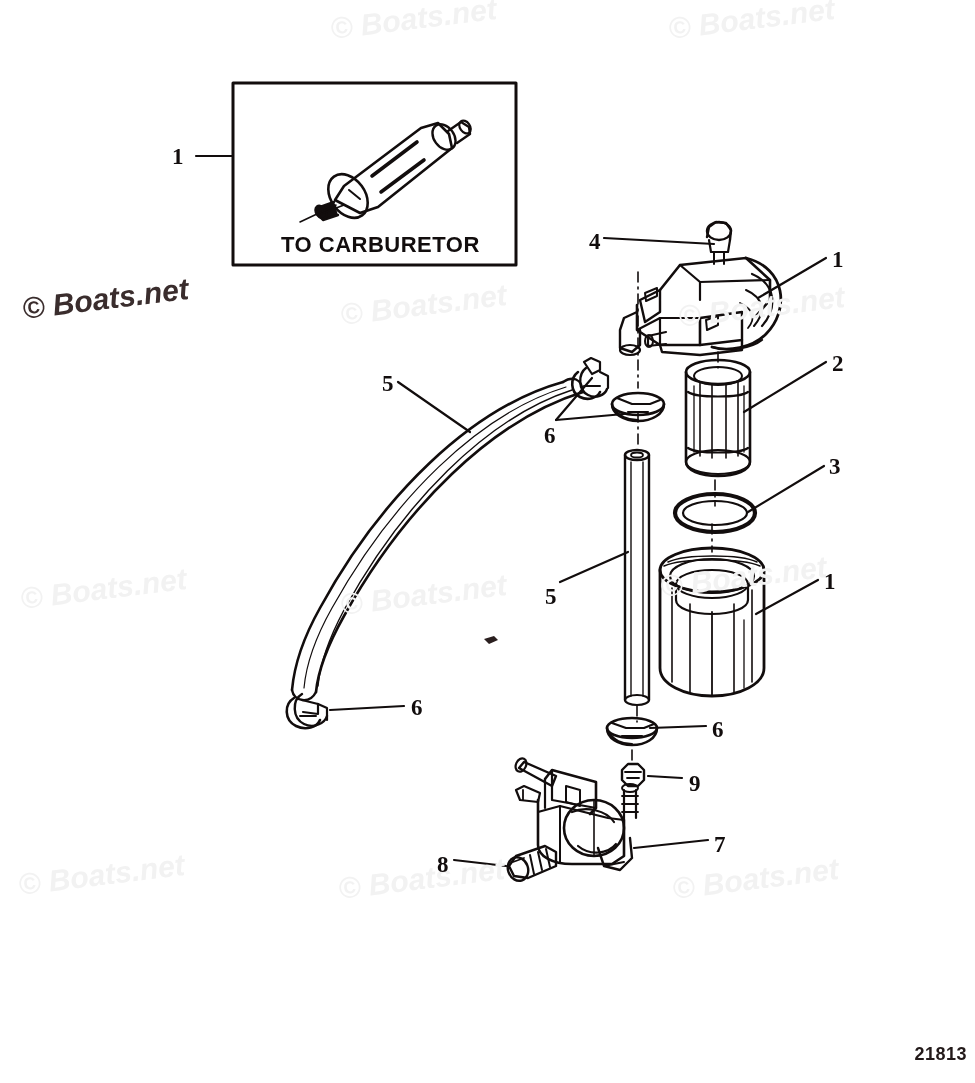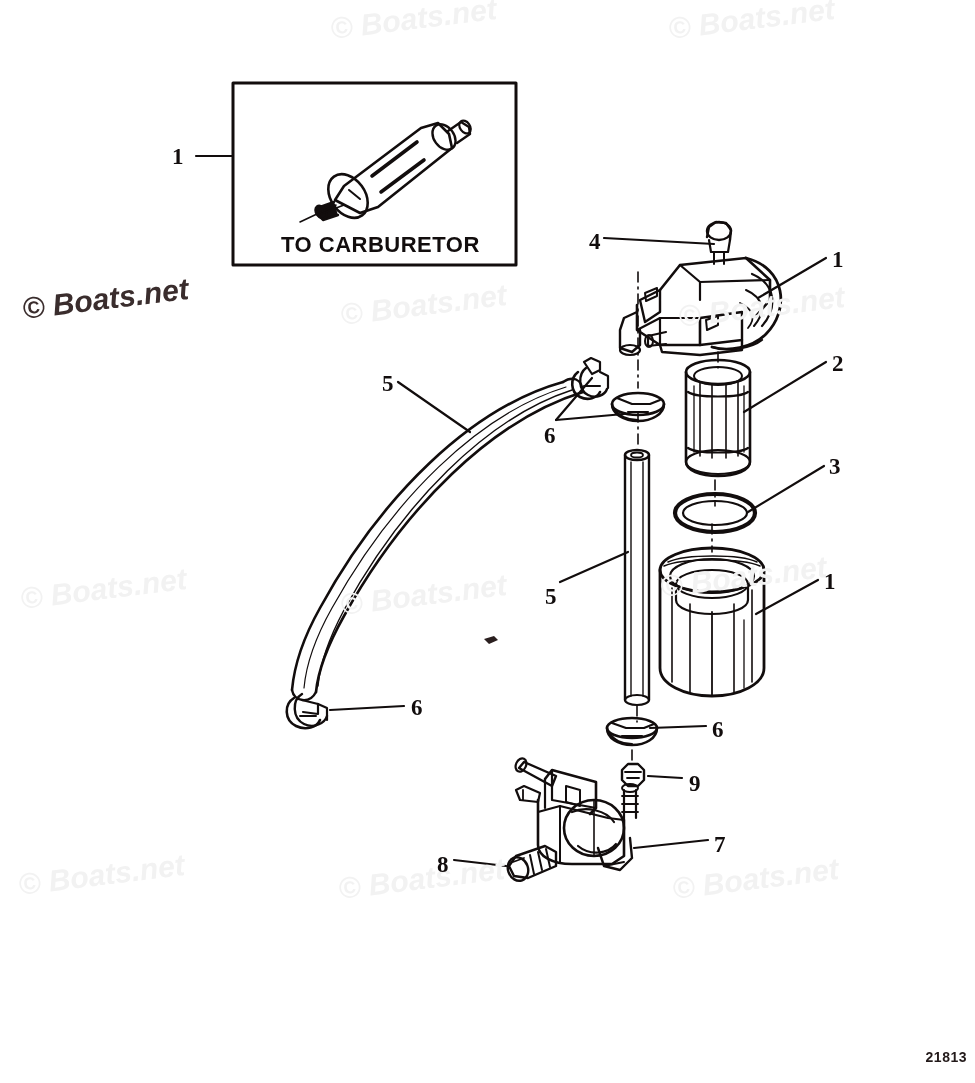--- a/index.html
+++ b/index.html
@@ -43,21 +43,21 @@
     color: #3a2d2d;
     font-size: 30px;
     transform: rotate(-7deg);
   }
   .drawing-no {
     position: absolute;
     right: 8px;
     bottom: 18px;
     font-family: "Liberation Sans", sans-serif;
     font-weight: bold;
-    font-size: 14px;
+    font-size: 18px;
     color: #231a1a;
     letter-spacing: 0.5px;
   }
   .callout {
     position: absolute;
     font-family: "Liberation Serif", serif;
     font-weight: bold;
     font-size: 23px;
     color: #120d0d;
     line-height: 1;

